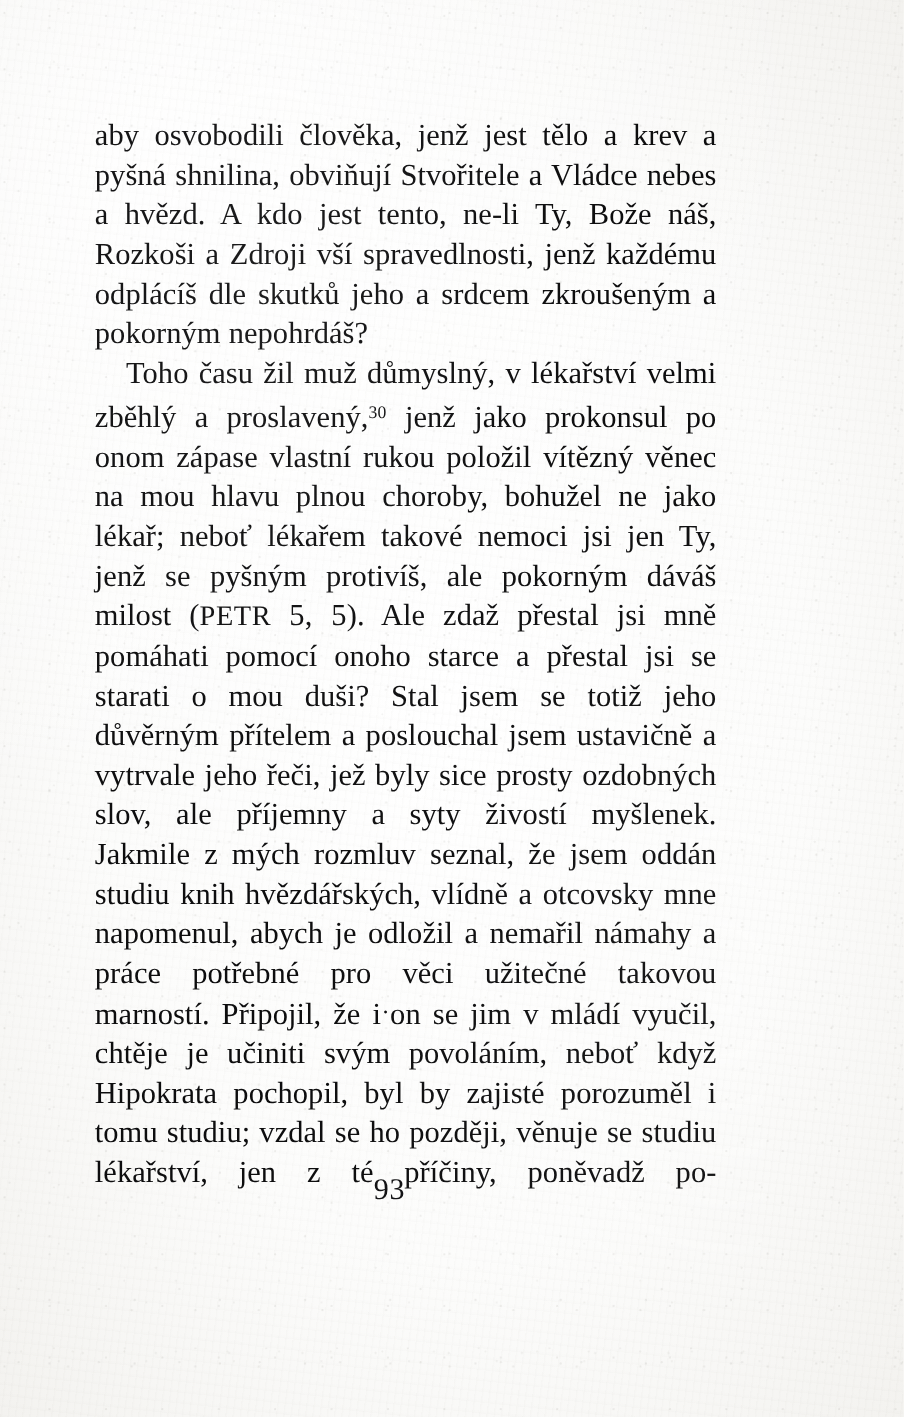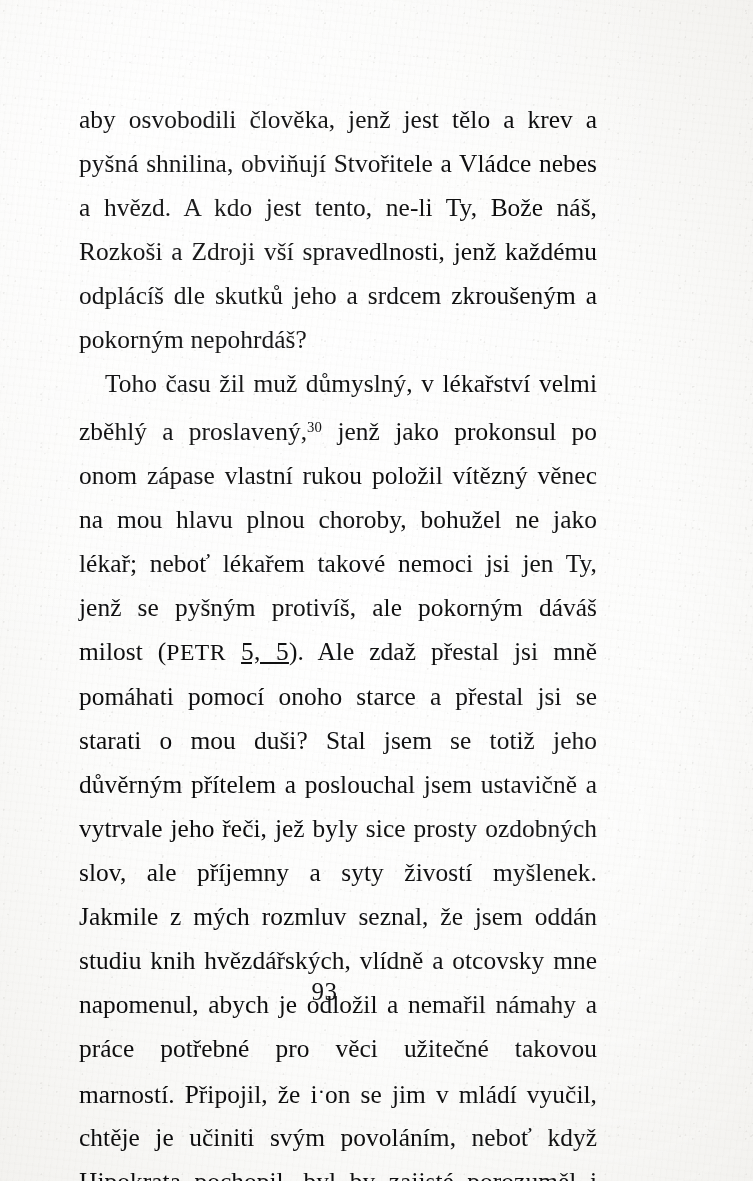--- a/index.html
+++ b/index.html
@@ -51,21 +51,21 @@
   #textblock {
     position: absolute;
     left: 79px;
     top: 97px;
     width: 518px;
   }
   p {
     margin: 0;
     font-family: "Liberation Serif", "DejaVu Serif", serif;
     font-size: 25.4px;
-    line-height: 44px;
+    line-height: 33px;
     color: #0d0d0e;
     text-align: justify;
     text-justify: inter-word;
     letter-spacing: 0.05px;
     word-spacing: 0.4px;
   }
   p.indent { text-indent: 26px; }
   
   p.force-justify:after {
     content: "";
@@ -76,21 +76,21 @@
   sup.fn {
     font-size: 0.58em;
     vertical-align: 0.52em;
     letter-spacing: 0.2px;
   }
   .smallcaps {
     font-variant: small-caps;
     font-size: 0.93em;
     letter-spacing: 0.5px;
   }
-  .oldnum { letter-spacing: 0.3px; text-decoration: underline; }
+  .oldnum { letter-spacing: 0.3px; }
   .middot {
     font-size: 0.8em;
     vertical-align: 0.18em;
     padding: 0 0.4px;
   }
   #folio {
     position: absolute;
     left: 0;
     top: 978px;
     width: 753px;

